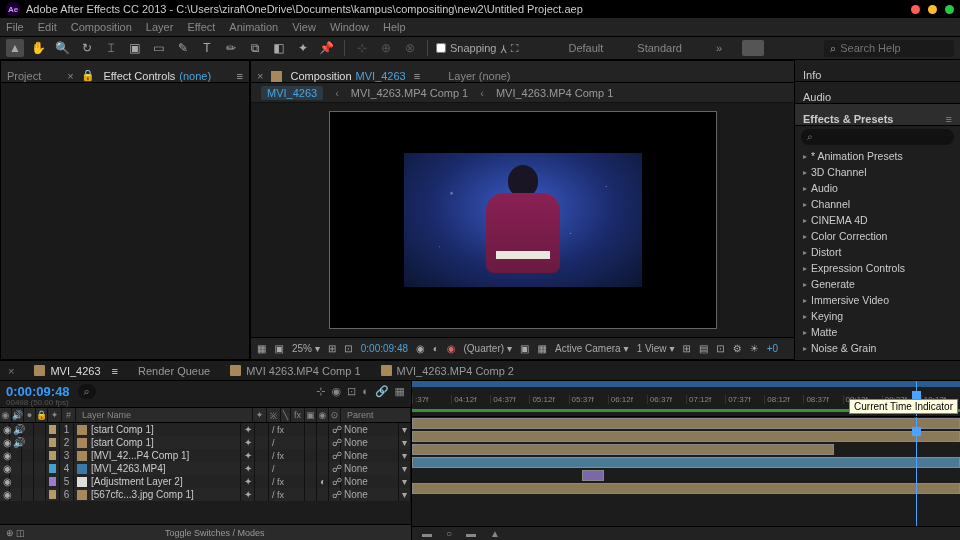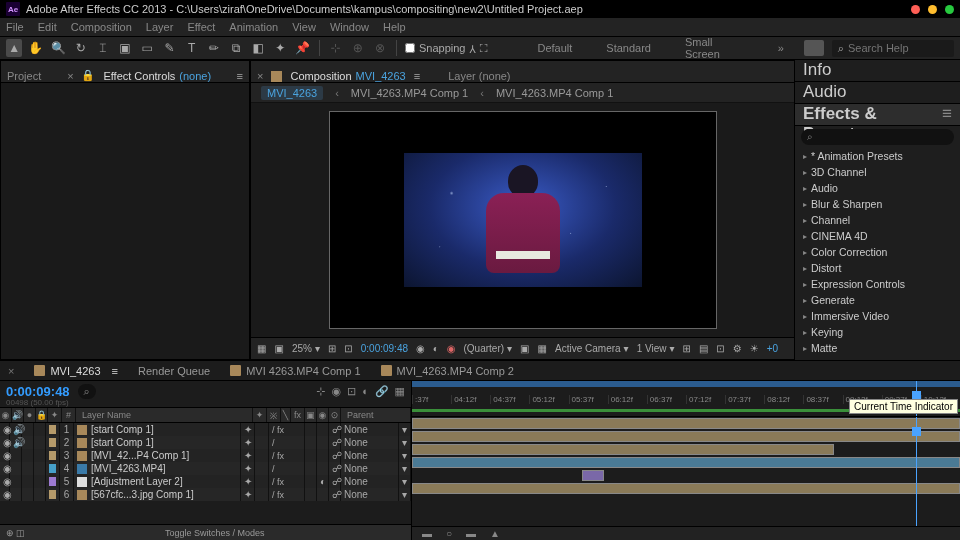--- a/index.html
+++ b/index.html
@@ -1,18 +1,18 @@
 <!DOCTYPE html>
 <html><head>
 <meta charset="utf-8">
 <style>
 * { margin:0; padding:0; box-sizing:border-box; font-family:"Segoe UI",Tahoma,sans-serif; }
 body { background:#1e1e1e; color:#a8a8a8; font-size:11px; width:960px; height:540px; overflow:hidden; position:relative; }
 .titlebar { height:18px; background:#000; display:flex; align-items:center; padding:0 6px; color:#ccc; font-size:11px; }
-.titlebar .ae-logo { width:14px; height:14px; background:#1a0033; color:#d291ff; display:inline-flex; align-items:center; justify-content:center; font-size:8px; font-weight:bold; margin-right:6px; border-radius:1px; }
+.titlebar .ae-logo { width:14px; height:14px; background:#1a0033; color:#d291ff; display:inline-flex; align-items:center; justify-content:center; font-size:8px; font-weight:bold; margin-right:6px; border-radius:6px; }
 .titlebar .dots { margin-left:auto; display:flex; gap:8px; }
 .titlebar .dot { width:9px; height:9px; border-radius:50%; }
 .dot.r{background:#ff5f56;} .dot.y{background:#ffbd2e;} .dot.g{background:#27c93f;}
 .menubar { height:18px; background:#232323; display:flex; align-items:center; padding:0 6px; gap:14px; font-size:11px; color:#ccc; }
 .toolbar { height:24px; background:#232323; border-top:1px solid #000; border-bottom:1px solid #000; display:flex; align-items:center; padding:0 6px; gap:6px; }
 .toolbar .tool { width:18px; height:18px; display:flex; align-items:center; justify-content:center; color:#aaa; cursor:pointer; font-size:12px; }
 .toolbar .tool.active { background:#4a4a4a; border-radius:2px; }
 .toolbar .sep { width:1px; height:16px; background:#444; margin:0 2px; }
 .toolbar .snapping { display:flex; align-items:center; gap:4px; color:#aaa; font-size:11px; }
 .toolbar .workspace { color:#888; padding:0 14px; cursor:pointer; }
@@ -34,21 +34,21 @@
 .viewer { flex:1; background:#1a1a1a; display:flex; align-items:center; justify-content:center; position:relative; }
 .canvas { width:388px; height:218px; border:1px solid #666; display:flex; align-items:center; justify-content:center; background:#000; }
 .frame { width:238px; height:134px; background:radial-gradient(ellipse at 50% 40%, #3a5bc7 0%, #1a2a6a 55%, #0c1530 100%); position:relative; overflow:hidden; }
 .frame::before { content:""; position:absolute; inset:0; background-image:radial-gradient(2px 2px at 20% 30%, rgba(200,220,255,0.6), transparent),radial-gradient(1px 1px at 70% 60%, rgba(200,220,255,0.5), transparent),radial-gradient(1px 1px at 85% 25%, rgba(200,220,255,0.5), transparent),radial-gradient(1px 1px at 15% 70%, rgba(200,220,255,0.4), transparent); }
 .person { position:absolute; left:50%; top:12px; transform:translateX(-50%); width:90px; height:122px; }
 .head { width:30px; height:32px; background:#1a1524; border-radius:50% 50% 45% 45%; margin:0 auto; }
 .torso { width:74px; height:80px; background:linear-gradient(#8a2055,#6a1a40); margin:-4px auto 0; border-radius:18px 18px 8px 8px; position:relative; }
 .torso::before { content:""; position:absolute; left:10px; top:58px; width:54px; height:8px; background:#e8e8e0; }
 .viewer-bar { height:22px; background:#232323; border-top:1px solid #000; display:flex; align-items:center; padding:0 6px; gap:8px; font-size:10px; color:#aaa; }
 .vb-item { display:flex; align-items:center; gap:3px; cursor:pointer; }
-.side-header { height:22px; display:flex; align-items:flex-start; padding:0 8px; font-size:17px; color:#ccc; border-bottom:1px solid #000; cursor:pointer; }
+.side-header { height:22px; display:flex; align-items:flex-end; padding:0 8px; font-size:11px; color:#ccc; border-bottom:1px solid #000; cursor:pointer; }
 .side-header.strong { background:#2d2d2d; font-weight:bold; }
 .side-header .menu-icon { margin-left:auto; color:#888; }
 .presets-list { flex:1; overflow:auto; background:#1e1e1e; }
 .preset-search { padding:3px 6px; }
 .preset-search .box { background:#111; border-radius:8px; height:16px; display:flex; align-items:center; padding:0 6px; color:#888; font-size:10px; }
 .preset-item { padding:2px 8px; color:#ccc; font-size:10.5px; cursor:pointer; display:flex; align-items:center; gap:4px; }
 .preset-item .tri { color:#888; font-size:8px; }
 .timeline { height:180px; background:#1c1c1c; border-top:1px solid #000; display:flex; flex-direction:column; }
 .tl-tabs { height:20px; display:flex; align-items:center; gap:20px; padding:0 8px; font-size:11px; border-bottom:1px solid #000; }
 .tl-tab { display:flex; align-items:center; gap:5px; color:#999; cursor:pointer; }
@@ -133,21 +133,20 @@
   <div class="tool" style="color:#555">⊗</div>
   <div class="sep"></div>
   <div class="snapping">
     <input type="checkbox" style="">
     <span>Snapping</span>
     <span>⅄</span>
     <span>⛶</span>
   </div>
   <span class="workspace" style="margin-left:30px">Default</span>
   <span class="workspace">Standard</span>
-  <span class="workspace">Small Screen</span>
   <span class="workspace">»</span>
   <div class="tog"></div>
   <div class="search">
     <span>⌕</span>
     <input style="background: none; border: none; color: rgb(170, 170, 170); width: 100px; font-size: 11px; outline: none;" placeholder="Search Help">
   </div>
 </div>
 
 <div class="main">
 
@@ -241,24 +240,20 @@
       <div class="preset-item">
           <span class="tri tri-r"></span>
           <span>3D Channel</span>
         </div>
       <div class="preset-item">
           <span class="tri tri-r"></span>
           <span>Audio</span>
         </div>
       <div class="preset-item">
           <span class="tri tri-r"></span>
-          <span>Blur &amp; Sharpen</span>
-        </div>
-      <div class="preset-item">
-          <span class="tri tri-r"></span>
           <span>Channel</span>
         </div>
       <div class="preset-item">
           <span class="tri tri-r"></span>
           <span>CINEMA 4D</span>
         </div>
       <div class="preset-item">
           <span class="tri tri-r"></span>
           <span>Color Correction</span>
         </div>

